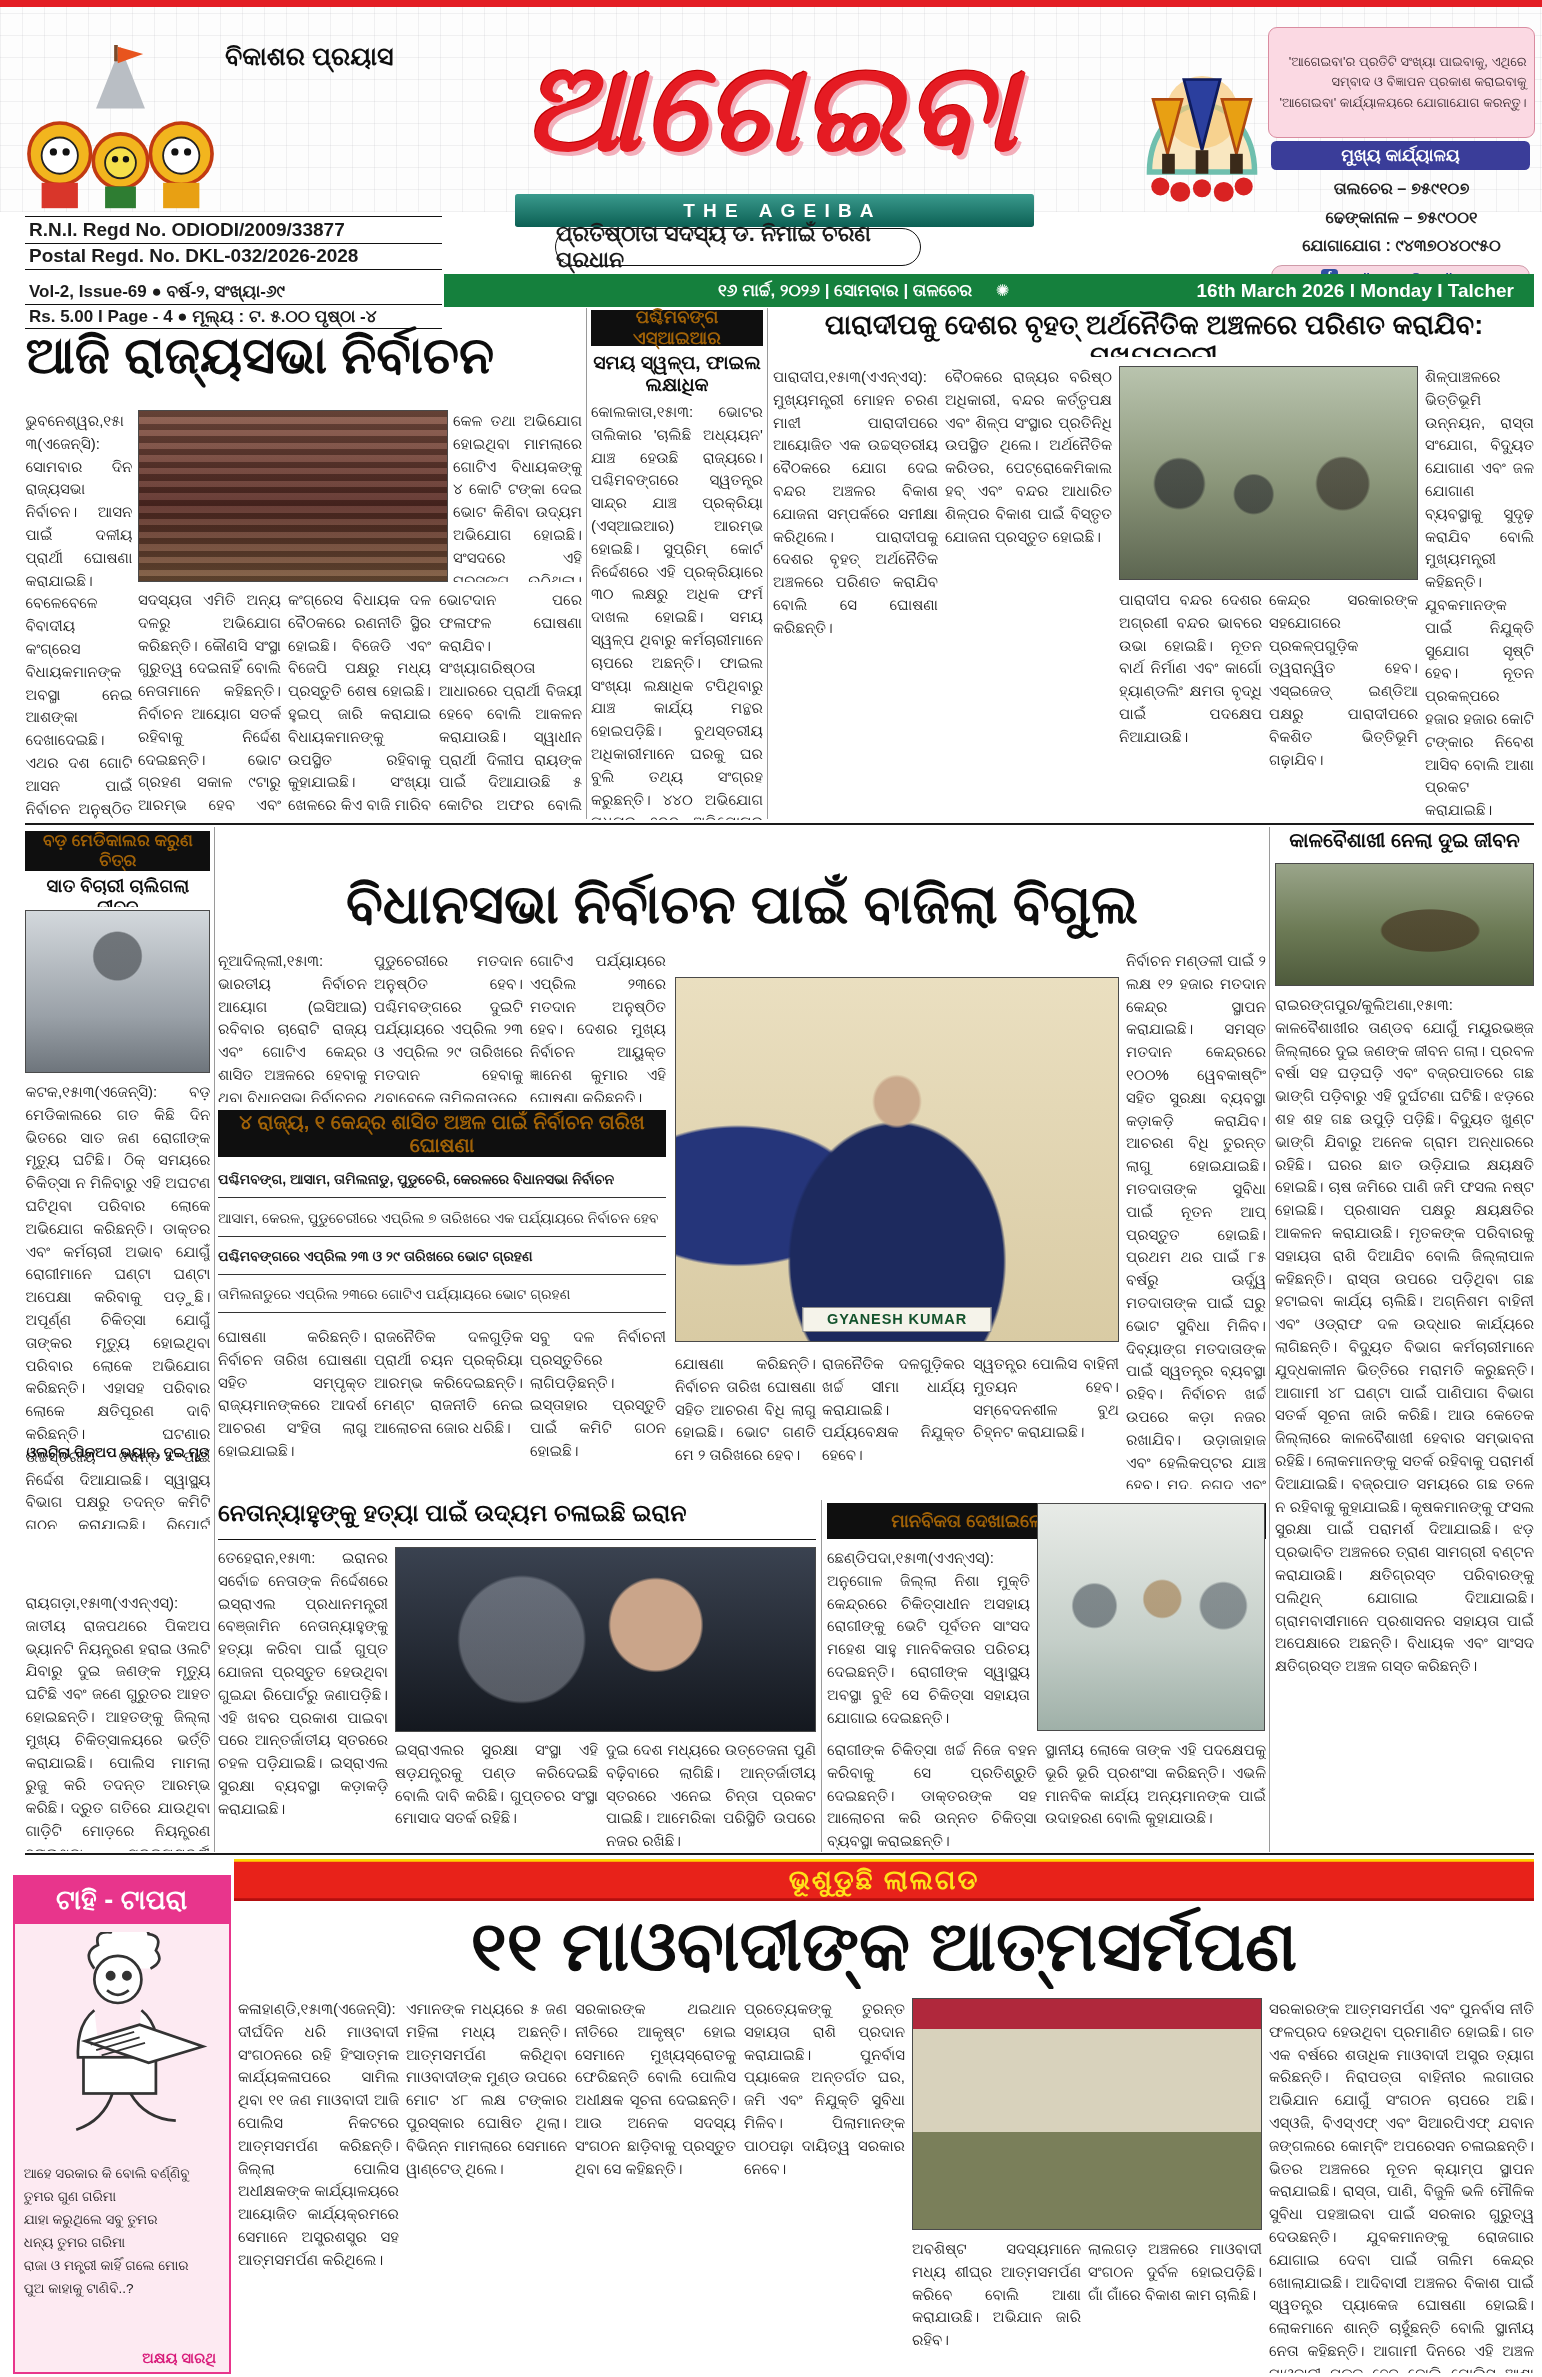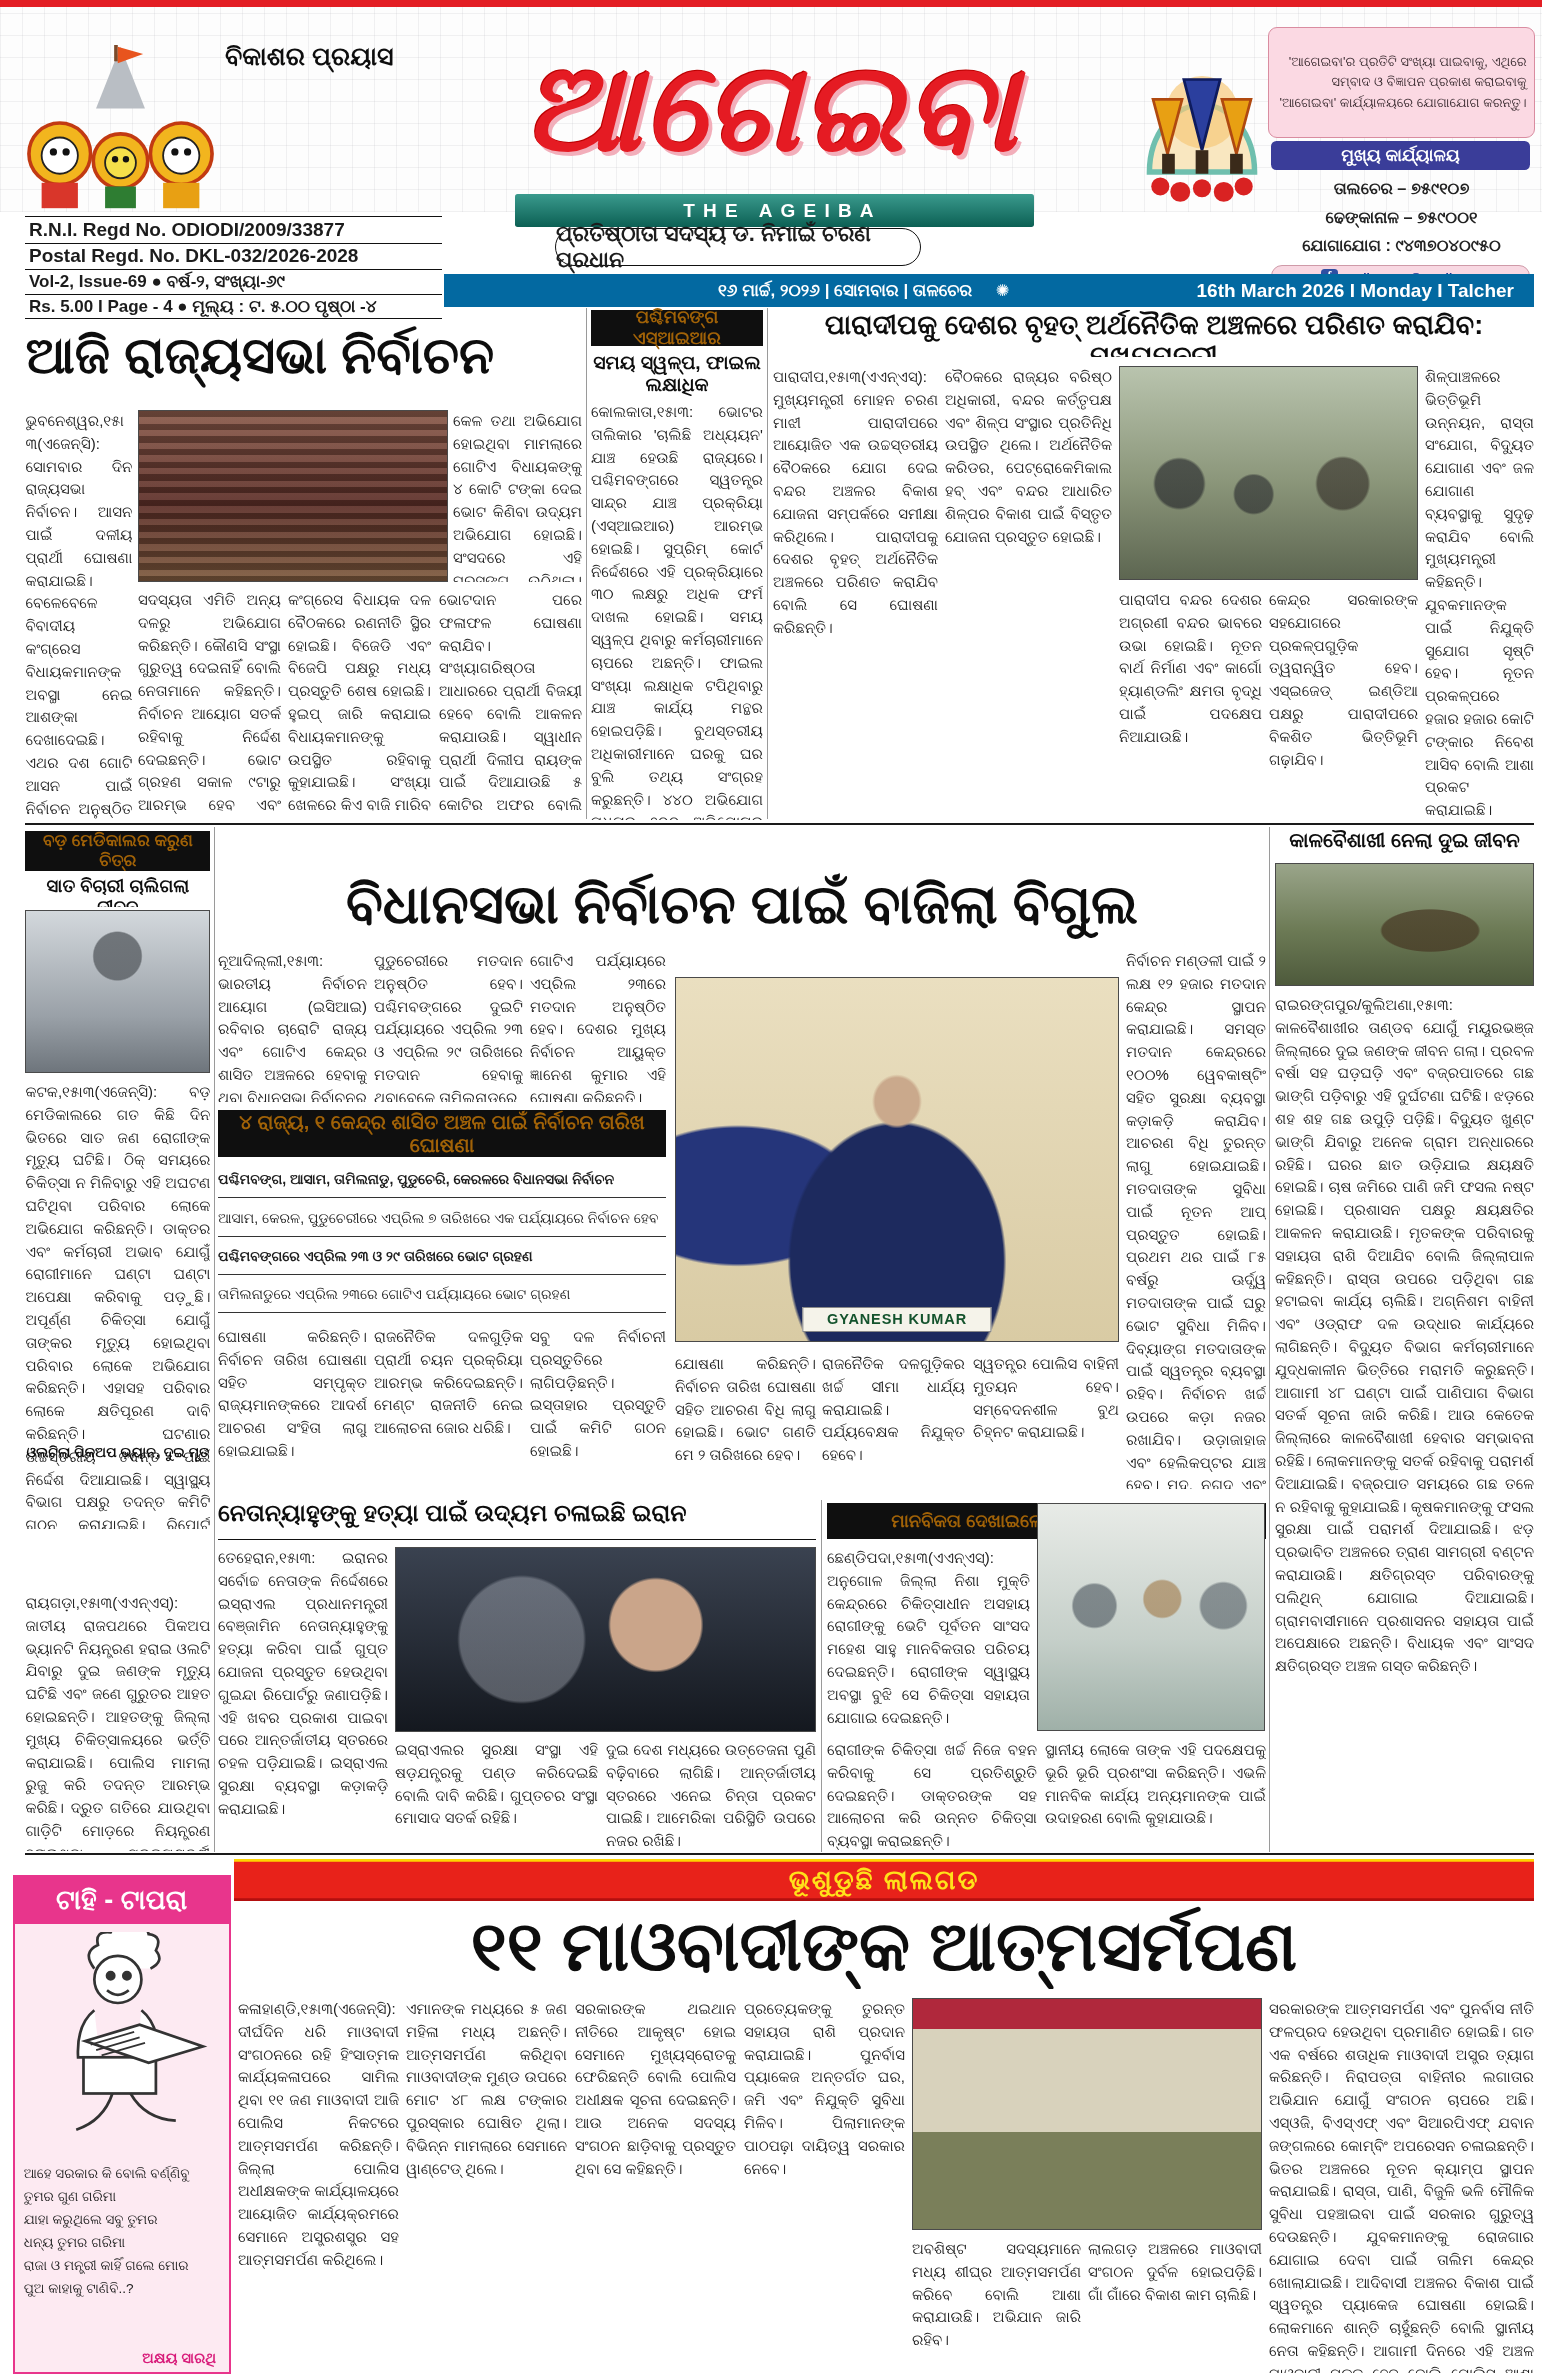--- a/index.html
+++ b/index.html
@@ -22,21 +22,21 @@
      justify-content:center;font-weight:bold;font-size:17px;}
   .phone-lines{font-weight:bold;font-size:16.3px;text-align:center;line-height:1.75;color:#222;}
   .fb-badge{background:#f8d8e2;border:0.9px solid #cf9aa8;border-radius:11px;display:flex;align-items:center;
      gap:5.4px;justify-content:center;font-weight:bold;font-size:11.8px;color:#19348f;}
   .fb-icon{width:16.3px;height:16.3px;background:#2f4fa2;color:#fff;border-radius:3.6px;display:flex;
      align-items:center;justify-content:center;font-weight:bold;font-size:11.8px;font-family:"Liberation Serif",serif;}
   .reg-box{border-top:1.8px solid #111;}
   .reg-line{border-bottom:1.8px solid #111;font-weight:bold;font-size:19px;padding:1.8px 3.6px;white-space:nowrap;overflow:hidden;}
   .founder-box{border:1.8px solid #111;border-radius:20px;display:flex;align-items:center;justify-content:center;
      font-weight:bold;font-size:22px;background:#fff;}
-  .date-bar{background:#0369a1;color:#fff;display:flex;align-items:center;padding:0 20px;}
+  .date-bar{background:#15803d;color:#fff;display:flex;align-items:center;padding:0 20px;}
   .hl{font-weight:bold;color:#0d0d0d;}
   .kicker{background:#0f0f0f;color:#a16207;display:flex;align-items:center;justify-content:center;
      font-weight:bold;text-align:center;}
   .col{font-size:15px;line-height:1.52;text-align:justify;overflow:hidden;color:#202020;word-break:break-word;}
   .photo{border:0.9px solid #4a4a4a;}
   .hrule{background:#1a1a1a;}
   .vrule{background:#9a9a9a;}
   .bullet-row{border-bottom:1.4px solid #333;font-weight:bold;font-size:14px;display:flex;align-items:center;overflow:hidden;white-space:nowrap;}
   .nameplate{position:absolute;left:50%;transform:translateX(-50%);bottom:9px;background:#f5f3ea;
      border:0.9px solid #888;color:#14532d;font-weight:bold;letter-spacing:0.9px;font-size:14.5px;
@@ -128,21 +128,21 @@
     <div>ଯୋଗାଯୋଗ : ୯୪୩୭୦୪୦୯୫୦</div>
   </div>
   <div class="abs fb-badge" style="left:1271px;top:265px;width:259px;height:23.6px;">
     <span class="fb-icon">f</span>
     <span>ageibanews@gmail.com</span>
   </div>
 
   <div class="abs reg-box" style="left:25.4px;top:216px;width:417px;">
     <div class="reg-line">R.N.I. Regd No. ODIODI/2009/33877</div>
     <div class="reg-line">Postal Regd. No. DKL-032/2026-2028</div>
-    <div class="reg-line" style="font-size:17px;">Vol-2, Issue-69 ● ବର୍ଷ-୨, ସଂଖ୍ୟା-୬୯</div>
+    <div class="reg-line" style="font-size:17px;margin-top:10px;">Vol-2, Issue-69 ● ବର୍ଷ-୨, ସଂଖ୍ୟା-୬୯</div>
     <div class="reg-line" style="font-size:17px;">Rs. 5.00 I Page - 4 ● ମୂଲ୍ୟ : ଟ. ୫.୦୦ ପୃଷ୍ଠା -୪</div>
   </div>
 
   <div class="abs founder-box" style="left:555px;top:228px;width:366px;height:38px;">
     <span>ପ୍ରତିଷ୍ଠାତା ସଦସ୍ୟ ଡ. ନିମାଇଁ ଚରଣ ପ୍ରଧାନ</span>
   </div>
 
   <div class="abs date-bar" style="left:444px;top:274px;width:1090px;height:33px;">
     <span style="width:254px;"></span>
     <span style="font-weight:bold;font-size:17px;">୧୬ ମାର୍ଚ୍ଚ, ୨୦୨୬ | ସୋମବାର | ତାଳଚେର</span>

